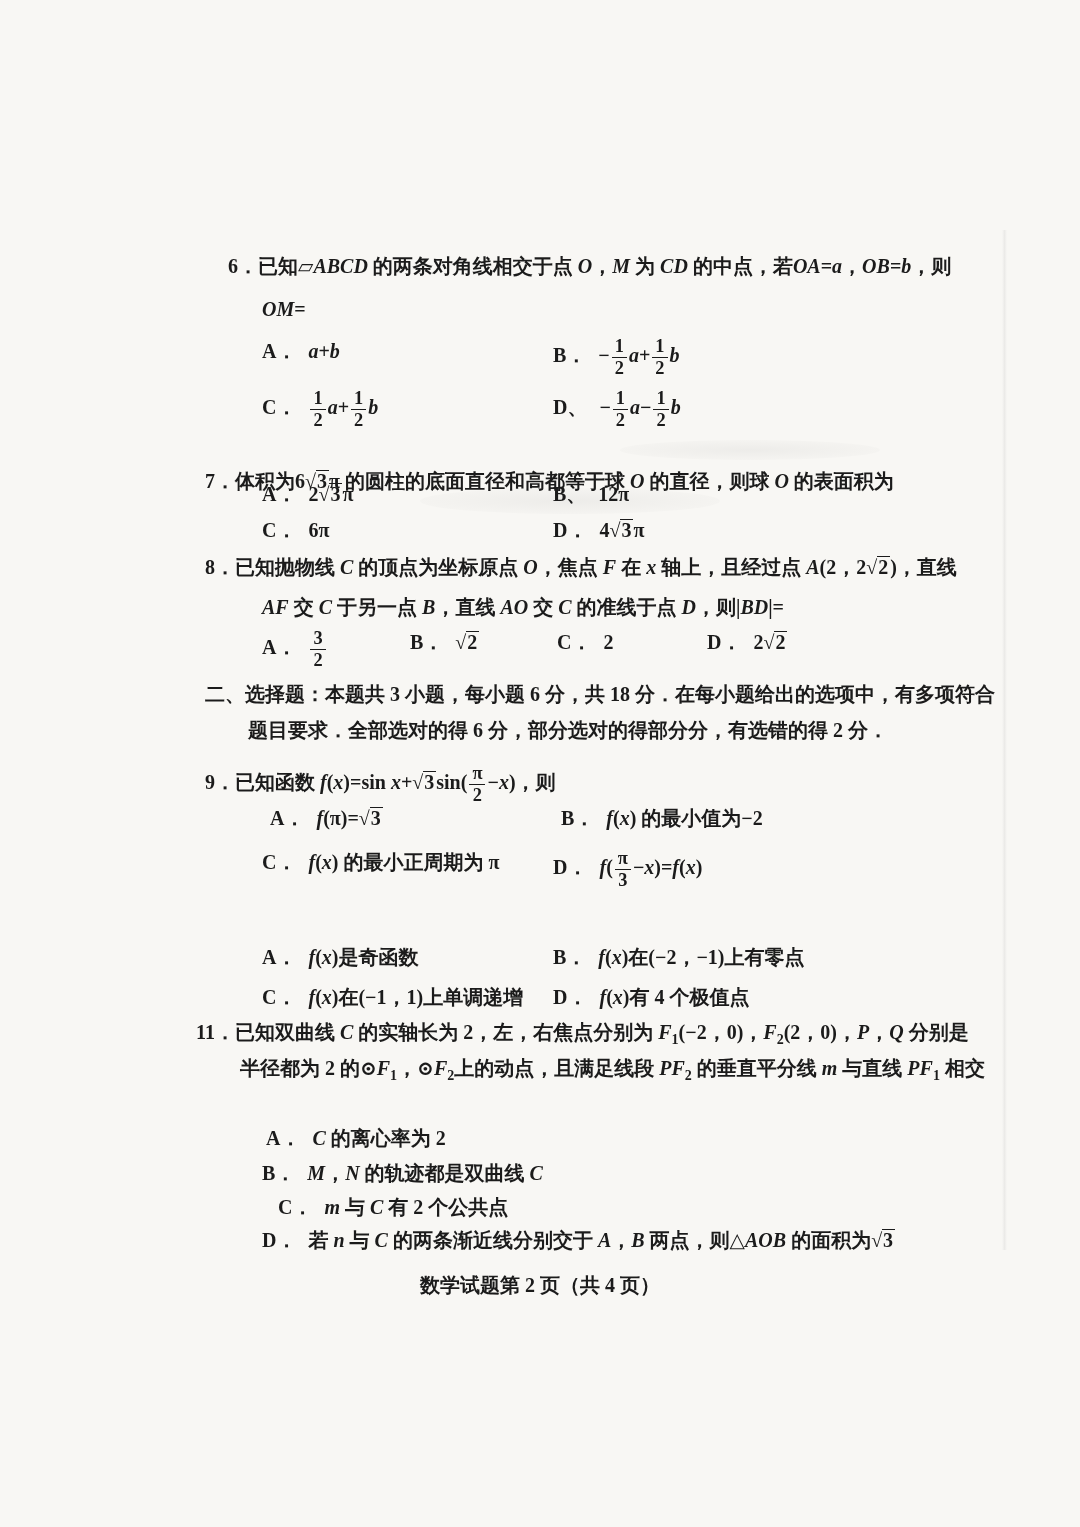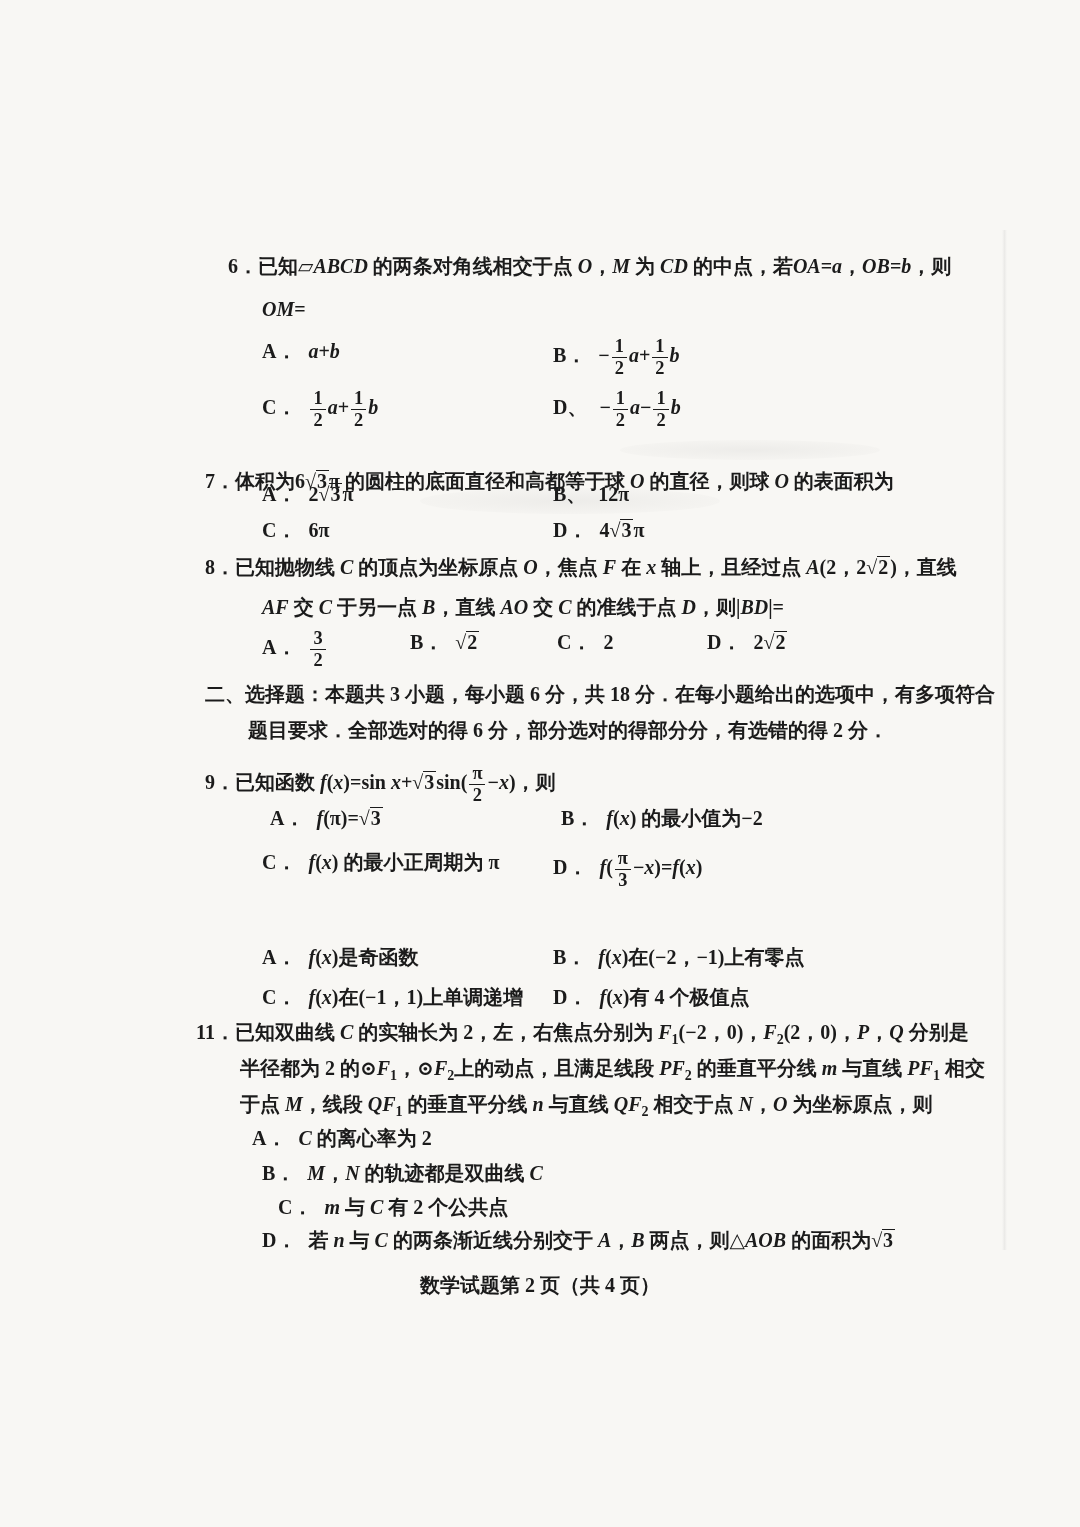--- a/index.html
+++ b/index.html
@@ -116,22 +116,21 @@
   </div>
   <div class="opt" style="left:262px;top:984px;">
     <span class="lab">C．</span><span class="val"><i>f</i>(<i>x</i>)在(−1，1)上单调递增</span>
   </div>
   <div class="opt" style="left:553px;top:984px;">
     <span class="lab">D．</span><span class="val"><i>f</i>(<i>x</i>)有 4 个极值点</span>
   </div>
 
   <div class="t" style="left:196px;top:1019px;">11．已知双曲线 <i>C</i> 的实轴长为 2，左，右焦点分别为 <i>F</i><sub>1</sub>(−2，0)，<i>F</i><sub>2</sub>(2，0)，<i>P</i>，<i>Q</i> 分别是</div>
   <div class="t" style="left:240px;top:1055px;">半径都为 2 的⊙<i>F</i><sub>1</sub>，⊙<i>F</i><sub>2</sub>上的动点，且满足线段 <i>PF</i><sub>2</sub> 的垂直平分线 <i>m</i> 与直线 <i>PF</i><sub>1</sub> 相交</div>
-  <div class="t" style="left:240px;top:1091px;">于点 <i>M</i>，线段 <i>QF</i><sub>1</sub> 的垂直平分线 <i>n</i> 与直线 <i>QF</i><sub>2</sub> 相交于点 <i>N</i>，<i>O</i> 为坐标原点，则</div>
-  <div class="opt" style="left:252px;top:1125px;">
+  <div class="opt" style="left:266px;top:1125px;">
     <span class="lab">A．</span><span class="val"><i>C</i> 的离心率为 2</span>
   </div>
   <div class="opt" style="left:262px;top:1160px;">
     <span class="lab">B．</span><span class="val"><i>M</i>，<i>N</i> 的轨迹都是双曲线 <i>C</i></span>
   </div>
   <div class="opt" style="left:262px;top:1194px;margin-left:16px;">
     <span class="lab">C．</span><span class="val"><i>m</i> 与 <i>C</i> 有 2 个公共点</span>
   </div>
   <div class="opt" style="left:262px;top:1227px;">
     <span class="lab">D．</span><span class="val">若 <i>n</i> 与 <i>C</i> 的两条渐近线分别交于 <i>A</i>，<i>B</i> 两点，则△<i>AOB</i> 的面积为<span class="sqrt">√<span class="rad">3</span></span></span>

